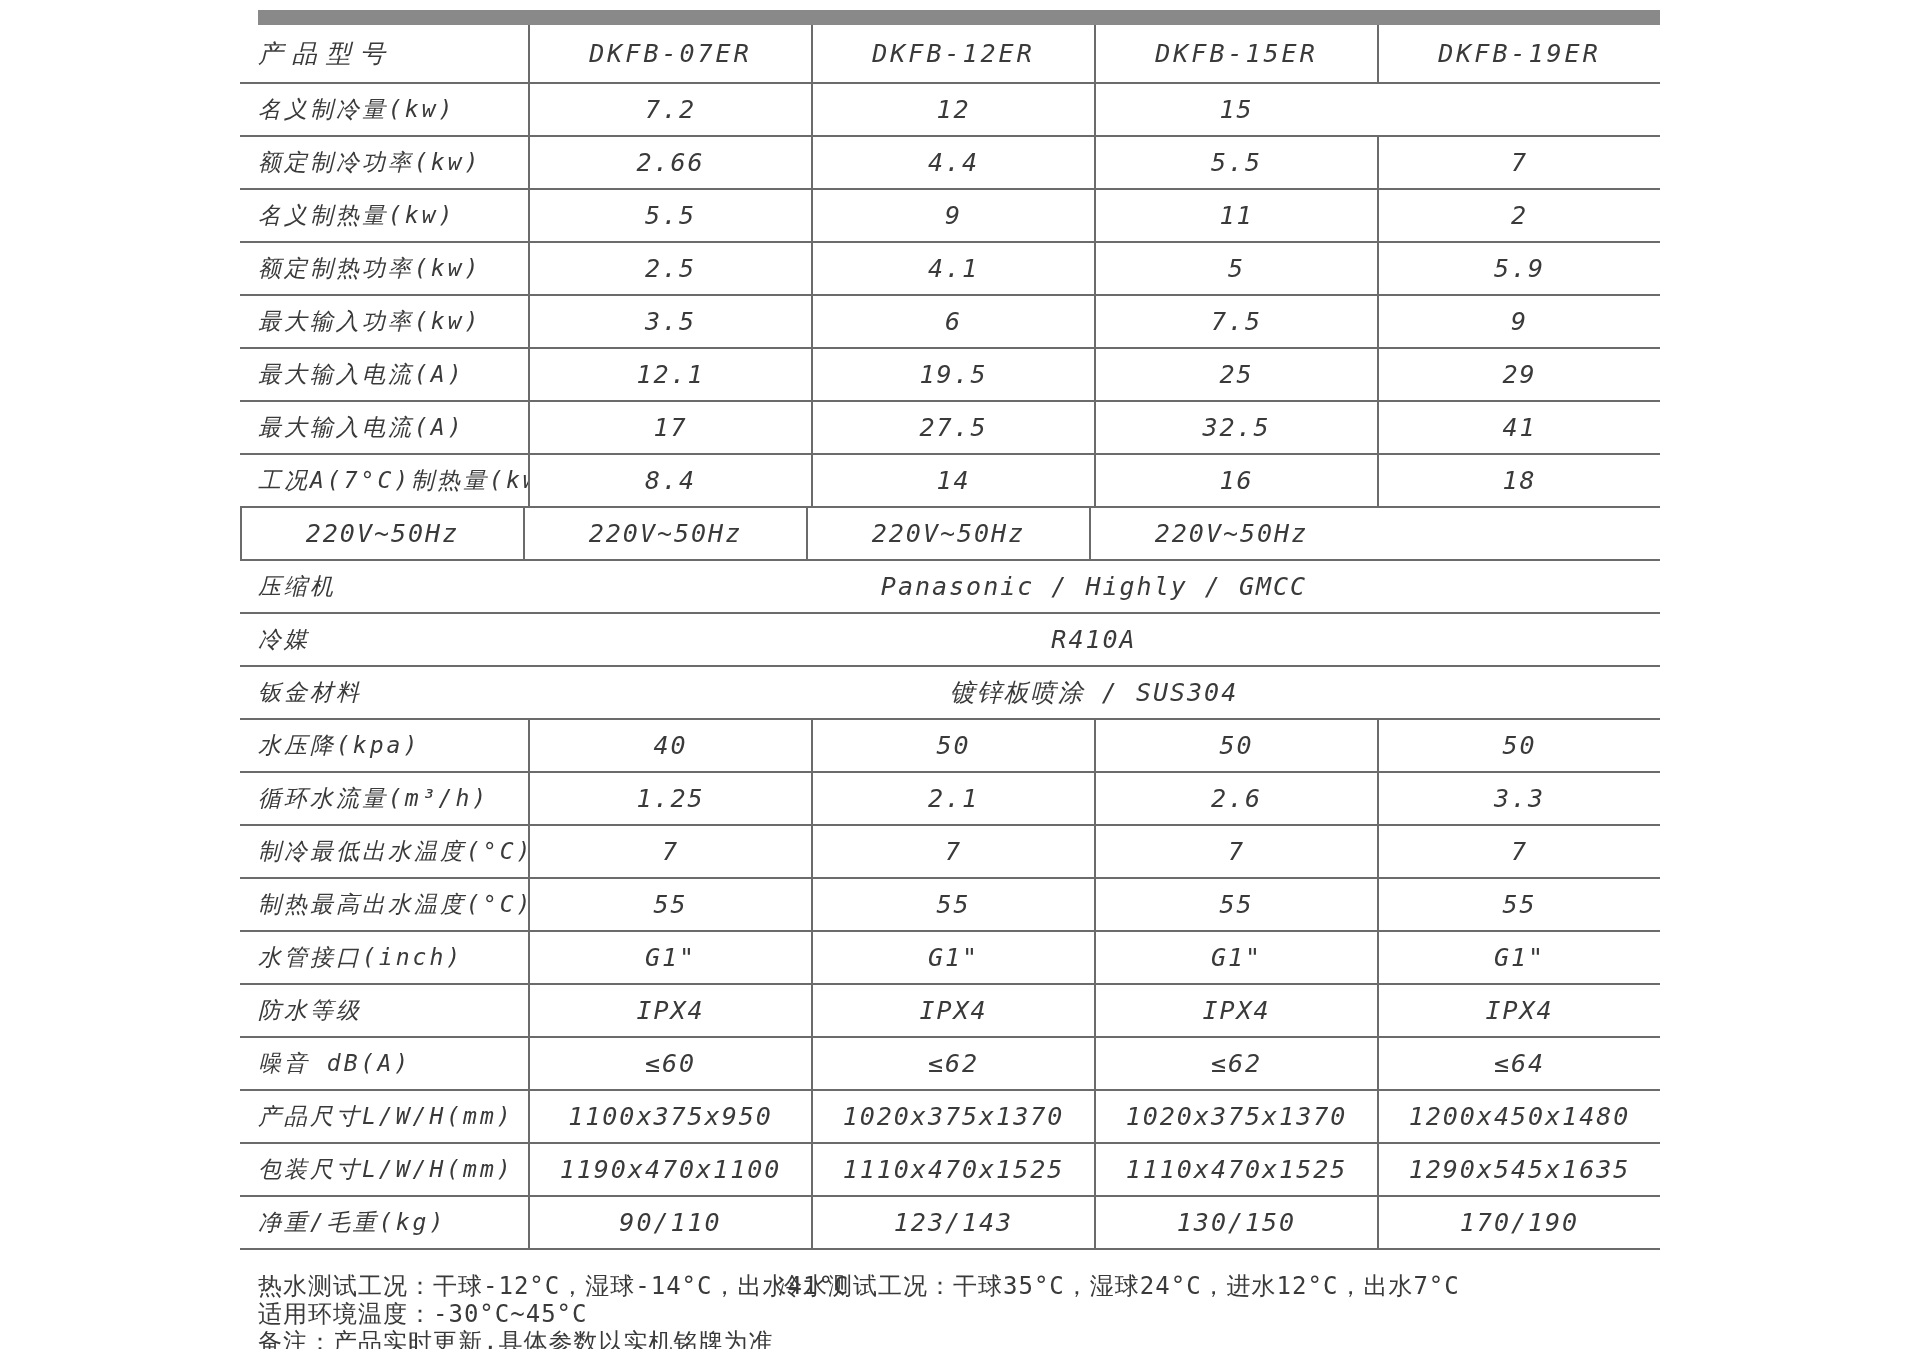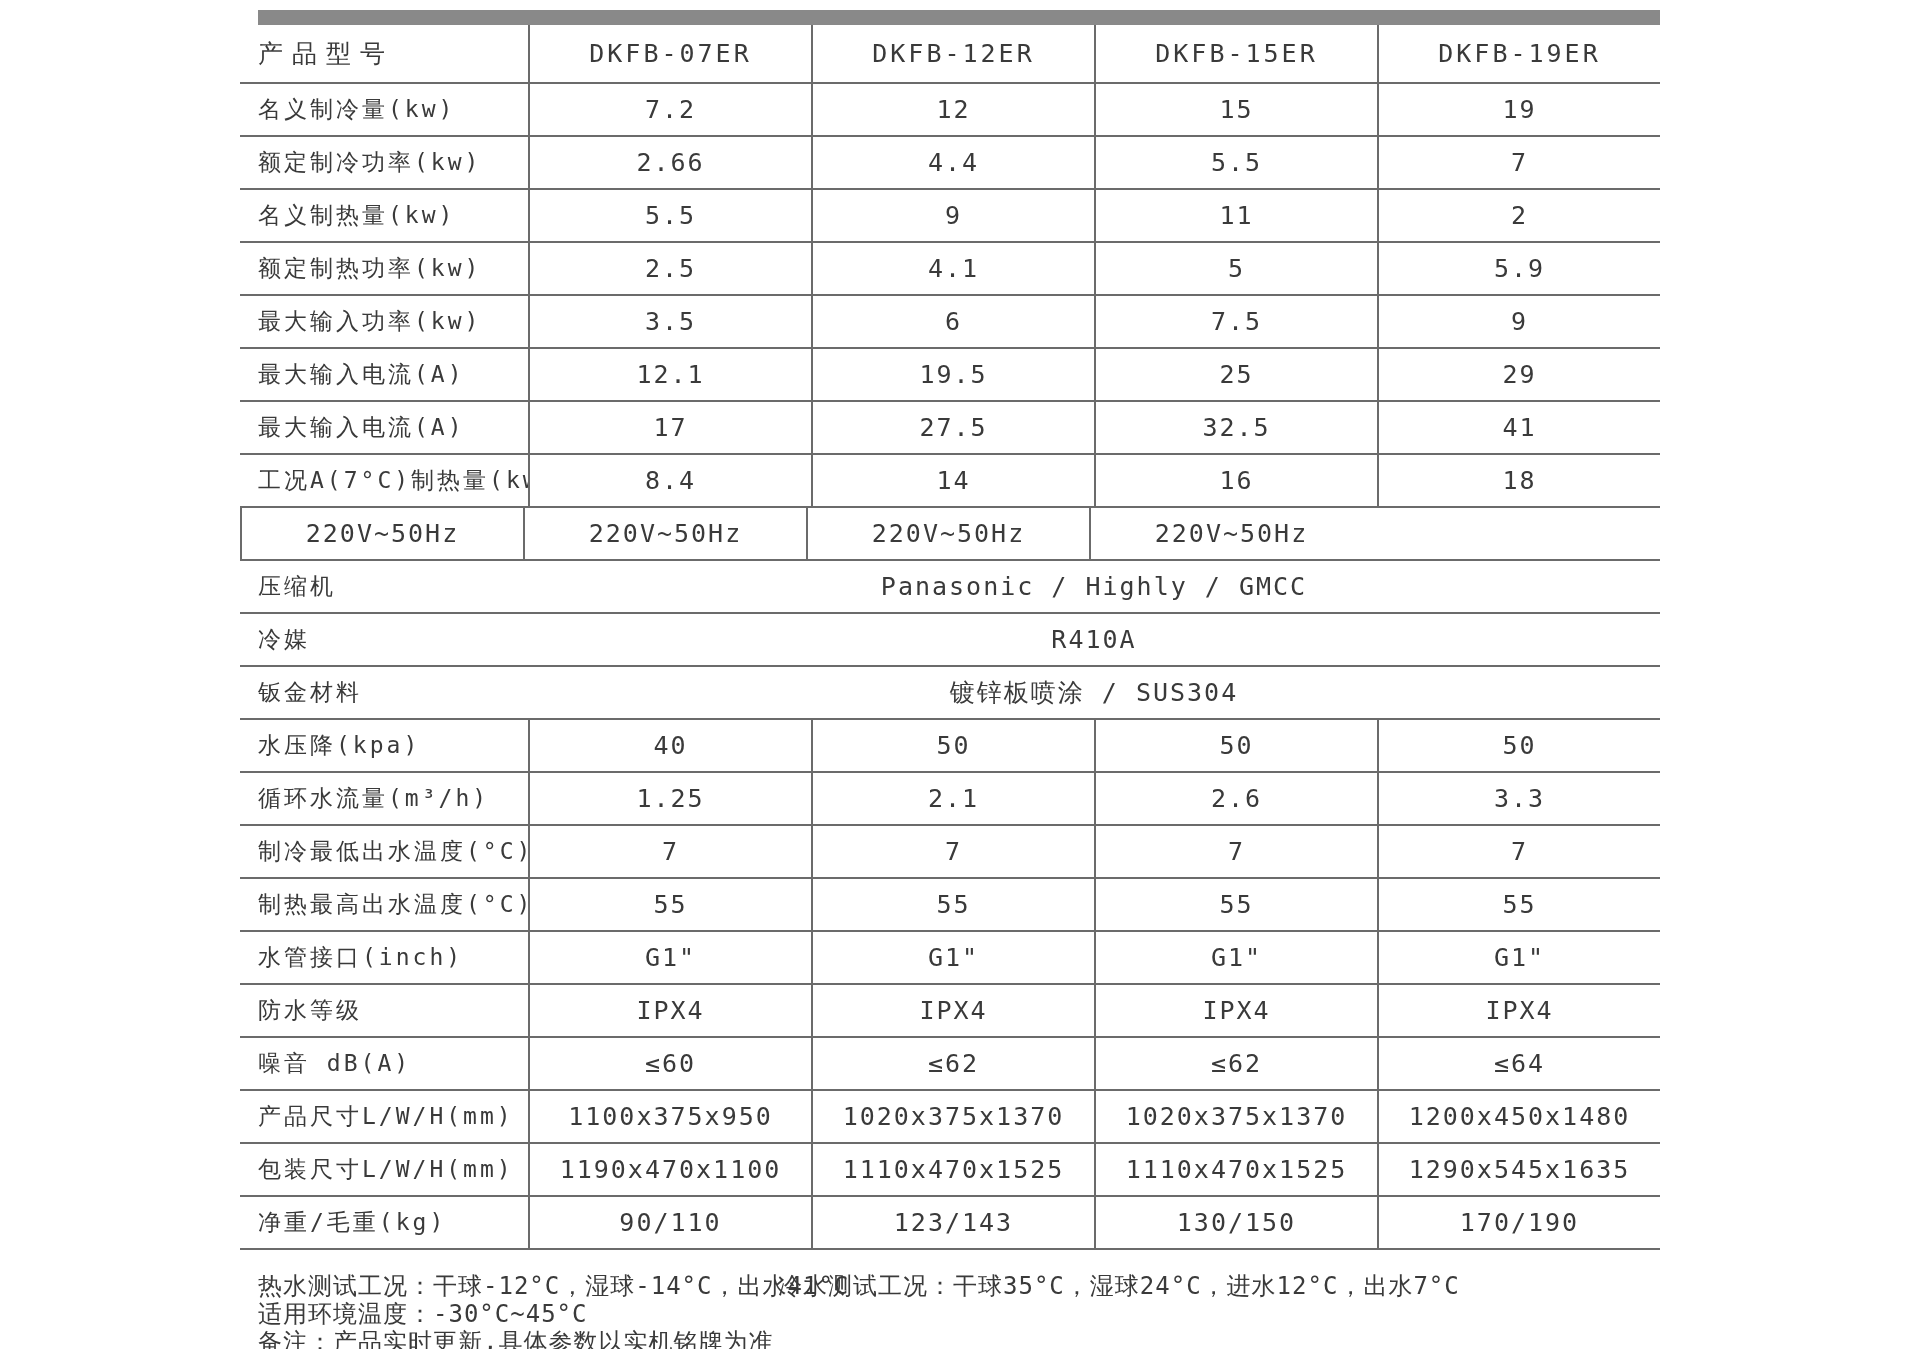--- a/index.html
+++ b/index.html
@@ -25,20 +25,21 @@
     height:15px;
     margin-left:18px;
     background:var(--bar);
   }
   .row{
     display:flex;
     align-items:stretch;
     height:53px;
     border-bottom:2px solid var(--line);
     box-sizing:border-box;
+    font-style:italic;
   }
   .header-row{height:59px;}
   .cell{
     display:flex;
     align-items:center;
     box-sizing:border-box;
     white-space:nowrap;
     overflow:hidden;
   }
   .label-cell{
@@ -98,21 +99,20 @@
       <div class="cell value-cell model-cell">DKFB-07ER</div>
       <div class="cell value-cell model-cell">DKFB-12ER</div>
       <div class="cell value-cell model-cell">DKFB-15ER</div>
       <div class="cell value-cell model-cell">DKFB-19ER</div>
     </div>
     <div class="row">
       <div class="cell label-cell">名义制冷量(kw)</div>
       <div class="cell value-cell">7.2</div>
       <div class="cell value-cell">12</div>
       <div class="cell value-cell">15</div>
-      <div class="cell value-cell">19</div>
     </div>
     <div class="row">
       <div class="cell label-cell">额定制冷功率(kw)</div>
       <div class="cell value-cell">2.66</div>
       <div class="cell value-cell">4.4</div>
       <div class="cell value-cell">5.5</div>
       <div class="cell value-cell">7</div>
     </div>
     <div class="row">
       <div class="cell label-cell">名义制热量(kw)</div>

